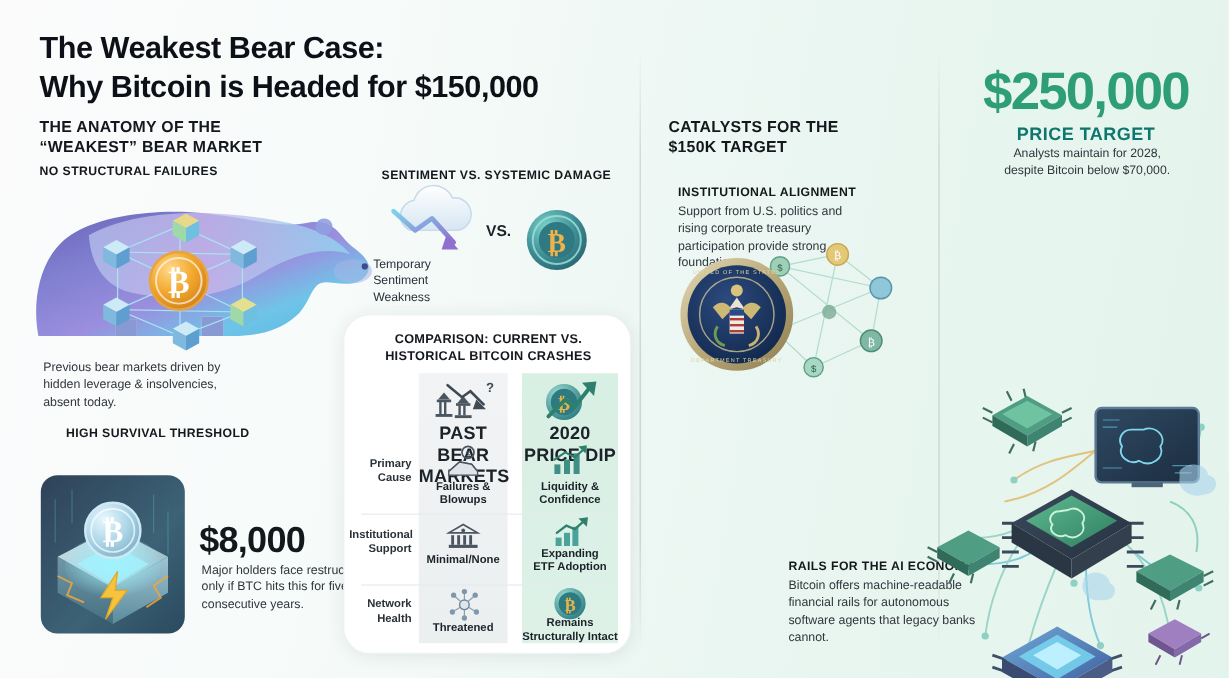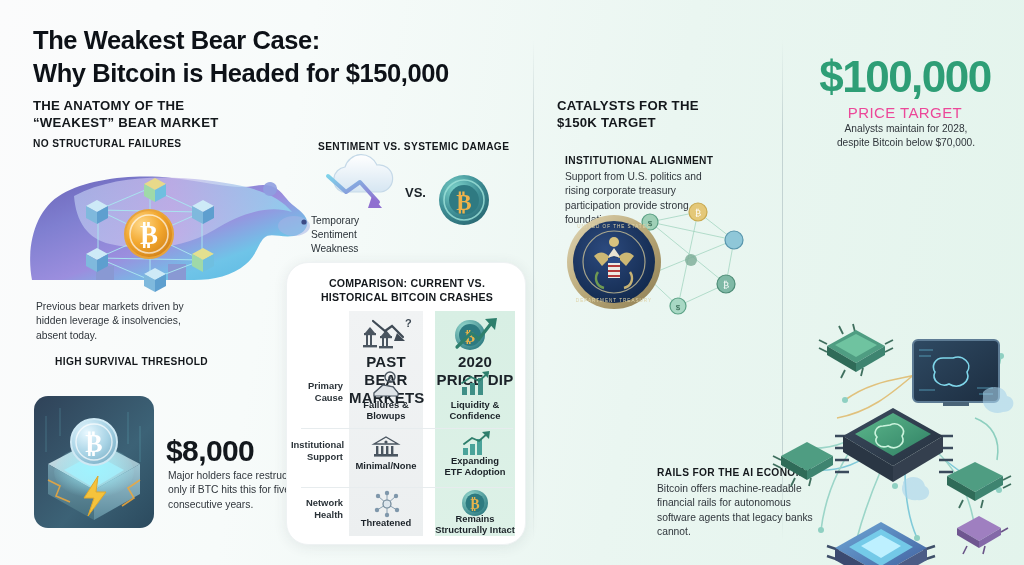--- a/index.html
+++ b/index.html
@@ -12,21 +12,21 @@
   .stage { position:absolute; inset:0; }
   .abs { position:absolute; }
 
   
   .title { font-size:25.5px; font-weight:700; letter-spacing:-0.4px; line-height:1.30; color:#0d1117; }
   .sec-head { font-size:13.2px; font-weight:700; letter-spacing:0.25px; line-height:1.26; color:#14181c; text-transform:uppercase; }
   .sub-head { font-size:10.2px; font-weight:700; letter-spacing:0.35px; color:#14181c; text-transform:uppercase; }
   .body-text { font-size:10.3px; line-height:1.40; color:#30363c; }
   .big-num { font-size:30px; font-weight:700; letter-spacing:-0.6px; color:#13181d; }
   .mega-num { font-size:44px; font-weight:700; letter-spacing:-1.5px; color:#2e9e76; line-height:1; }
-  .price-target { font-size:15px; font-weight:400; letter-spacing:0.4px; color:#ec4899; text-transform:uppercase; }
+  .price-target { font-size:15px; font-weight:700; letter-spacing:0.4px; color:#0f766e; text-transform:uppercase; }
 
   .divider-v { position:absolute; width:1px; background:linear-gradient(180deg,rgba(150,170,175,0) 0%,rgba(150,170,175,.45) 18%,rgba(150,170,175,.45) 82%,rgba(150,170,175,0) 100%); }
 
   
   .cmp-card {
     position:absolute; background:#ffffff; border-radius:22px;
     box-shadow:0 2px 14px rgba(40,60,70,.09);
     border:1px solid #eef2f3;
   }
   .cmp-title { font-size:10.6px; font-weight:700; letter-spacing:.25px; text-align:center; line-height:1.3; color:#14181c; text-transform:uppercase; }
@@ -606,20 +606,20 @@
         <path d="M28,30 L48,19 L68,30 L48,42 Z" fill="#bdf0ff"></path>
       </g>
 
       <g fill="#a9d4ec" opacity=".6">
         <path d="M198,92 C206,84 220,86 222,96 C232,98 230,112 218,112 C208,116 196,108 198,98 Z"></path>
         <path d="M118,182 C124,174 138,176 140,186 C148,190 144,202 132,200 C122,202 114,192 118,184 Z"></path>
       </g>
     </svg>
   </div>
 
-  <div class="abs mega-num" style="left:800px; top:55px; width:210px; text-align:center;">$100,000</div>
+  <div class="abs mega-num" style="left:800px; top:55px; width:210px; text-align:center;">$250,000</div>
   <div class="abs price-target" style="left:800px; top:104px; width:210px; text-align:center;">PRICE TARGET</div>
   <div class="abs" style="left:800px; top:122px; width:212px; text-align:center; font-size:10.2px; line-height:1.40; color:#30363c;">
     <div>Analysts maintain for 2028,</div>
     <div>despite Bitcoin below $70,000.</div>
   </div>
 
 </div>
 
 </body></html>

